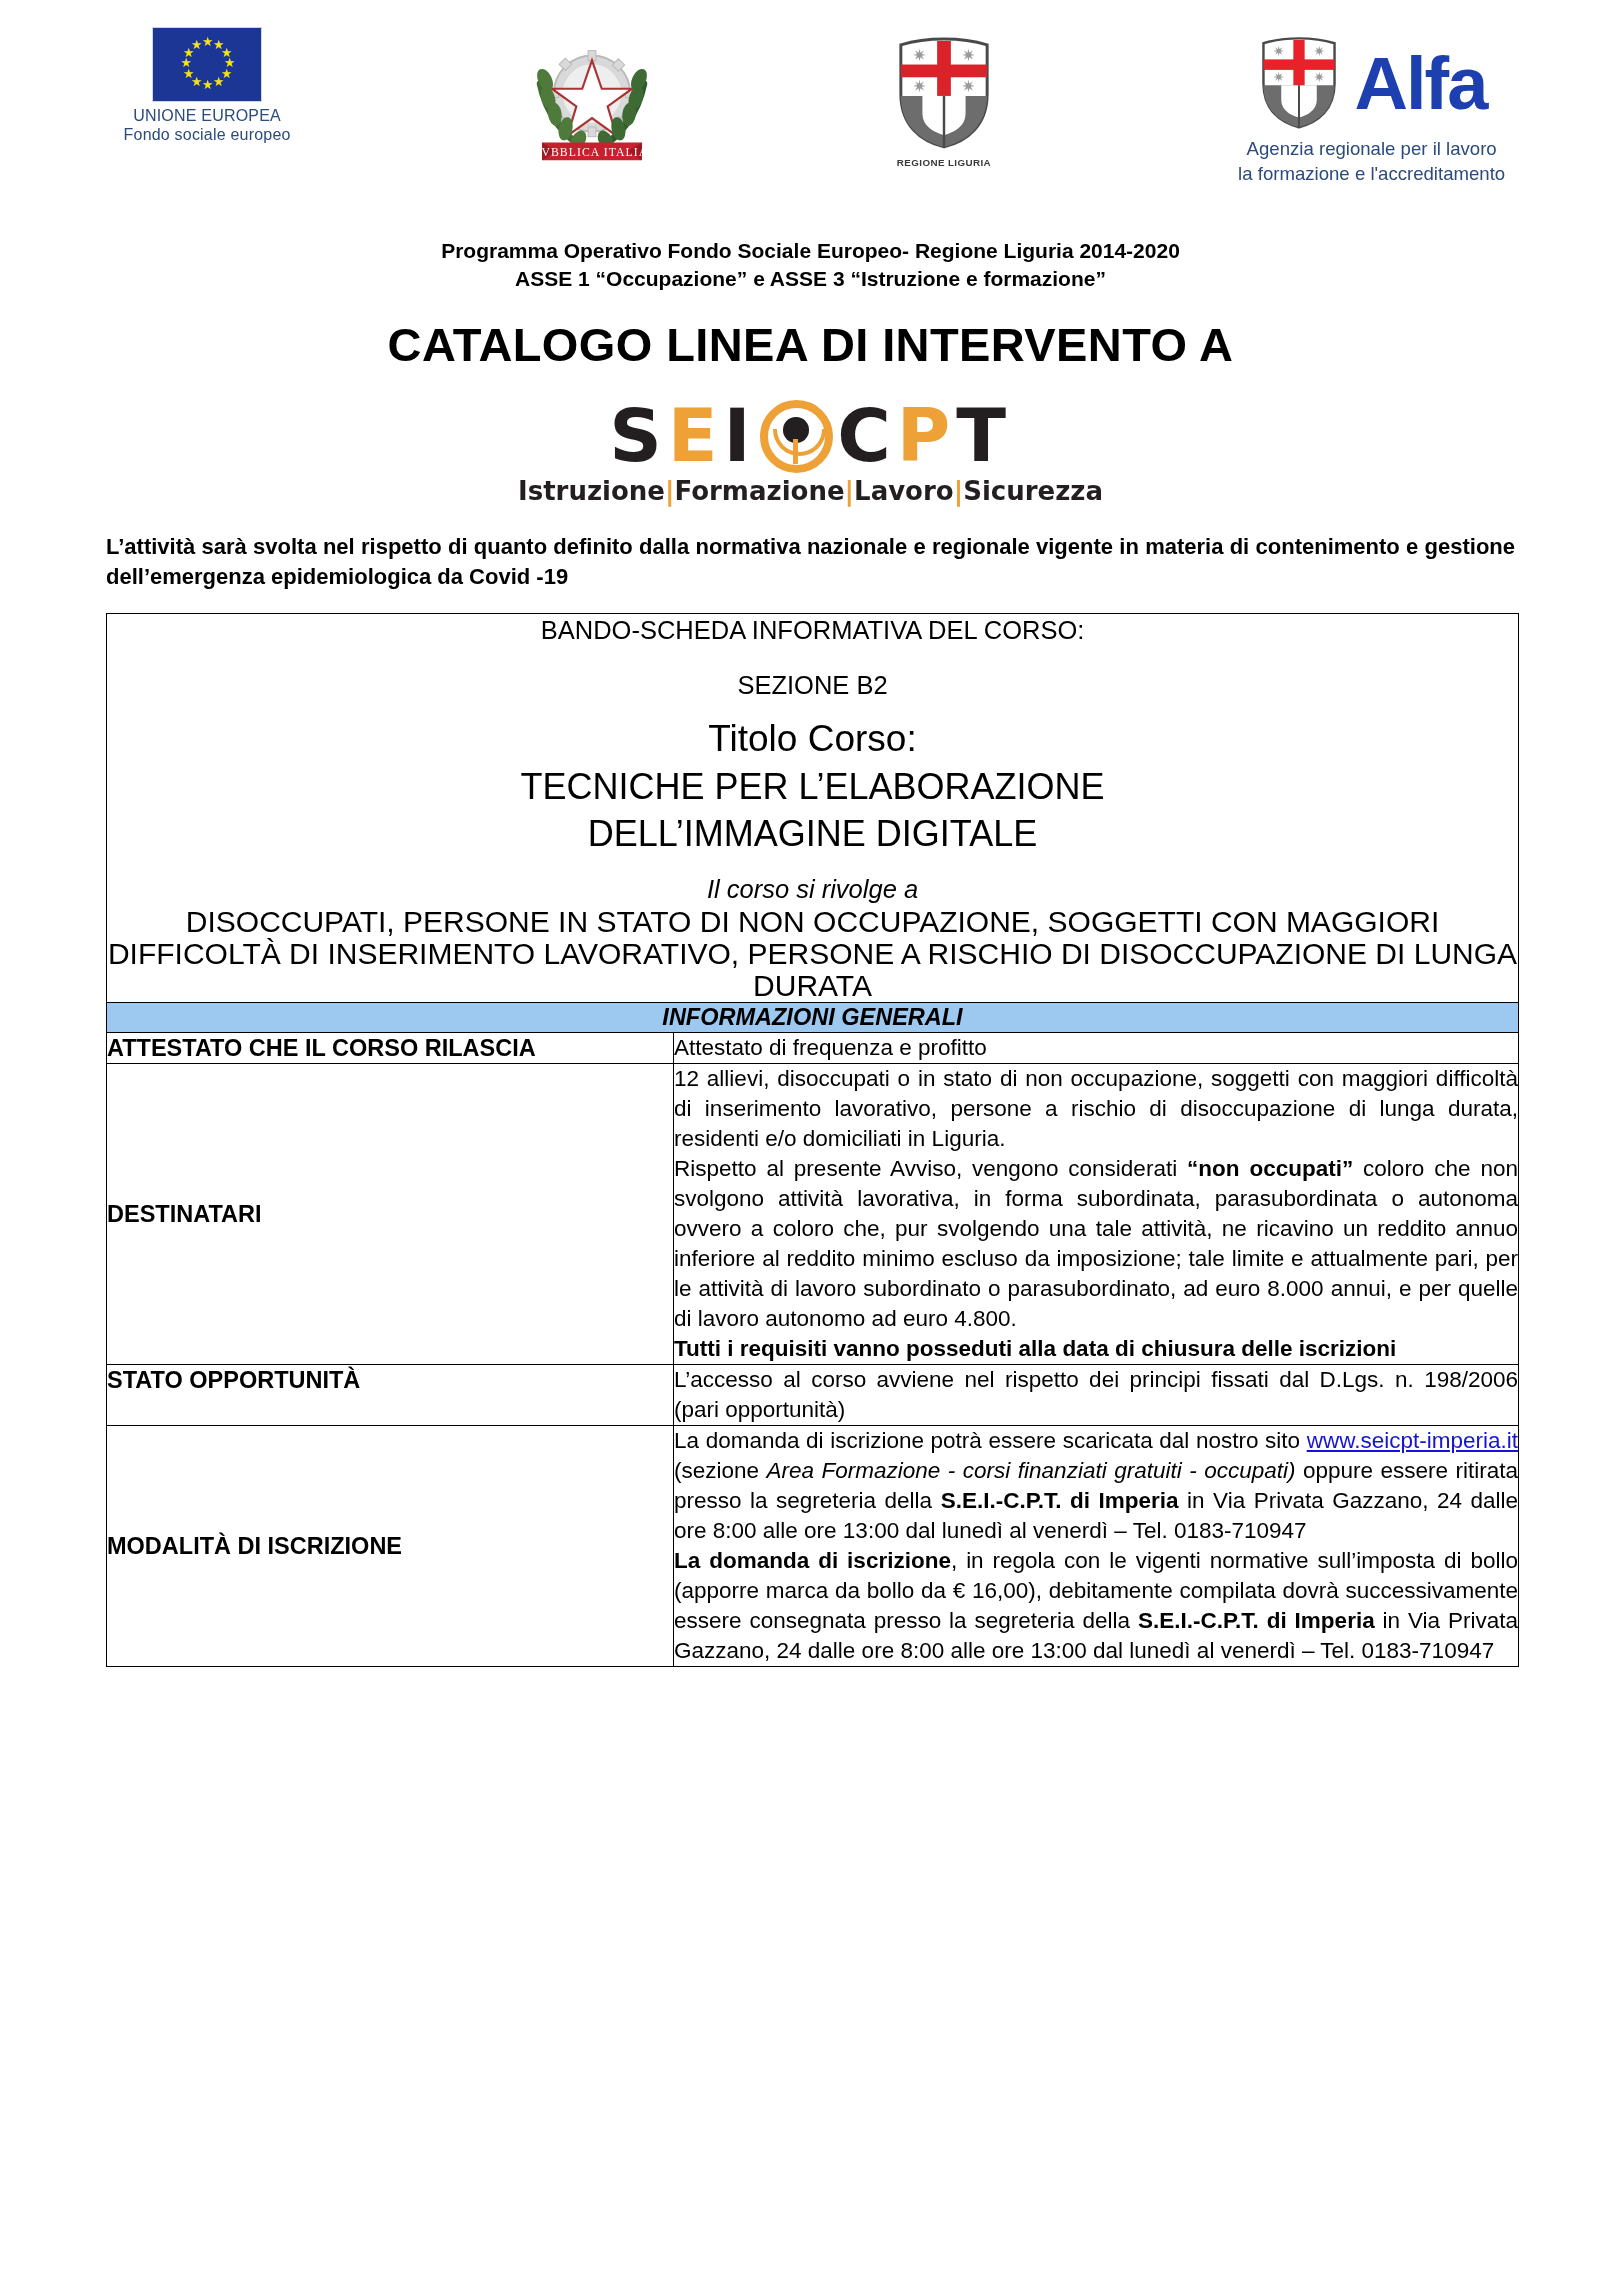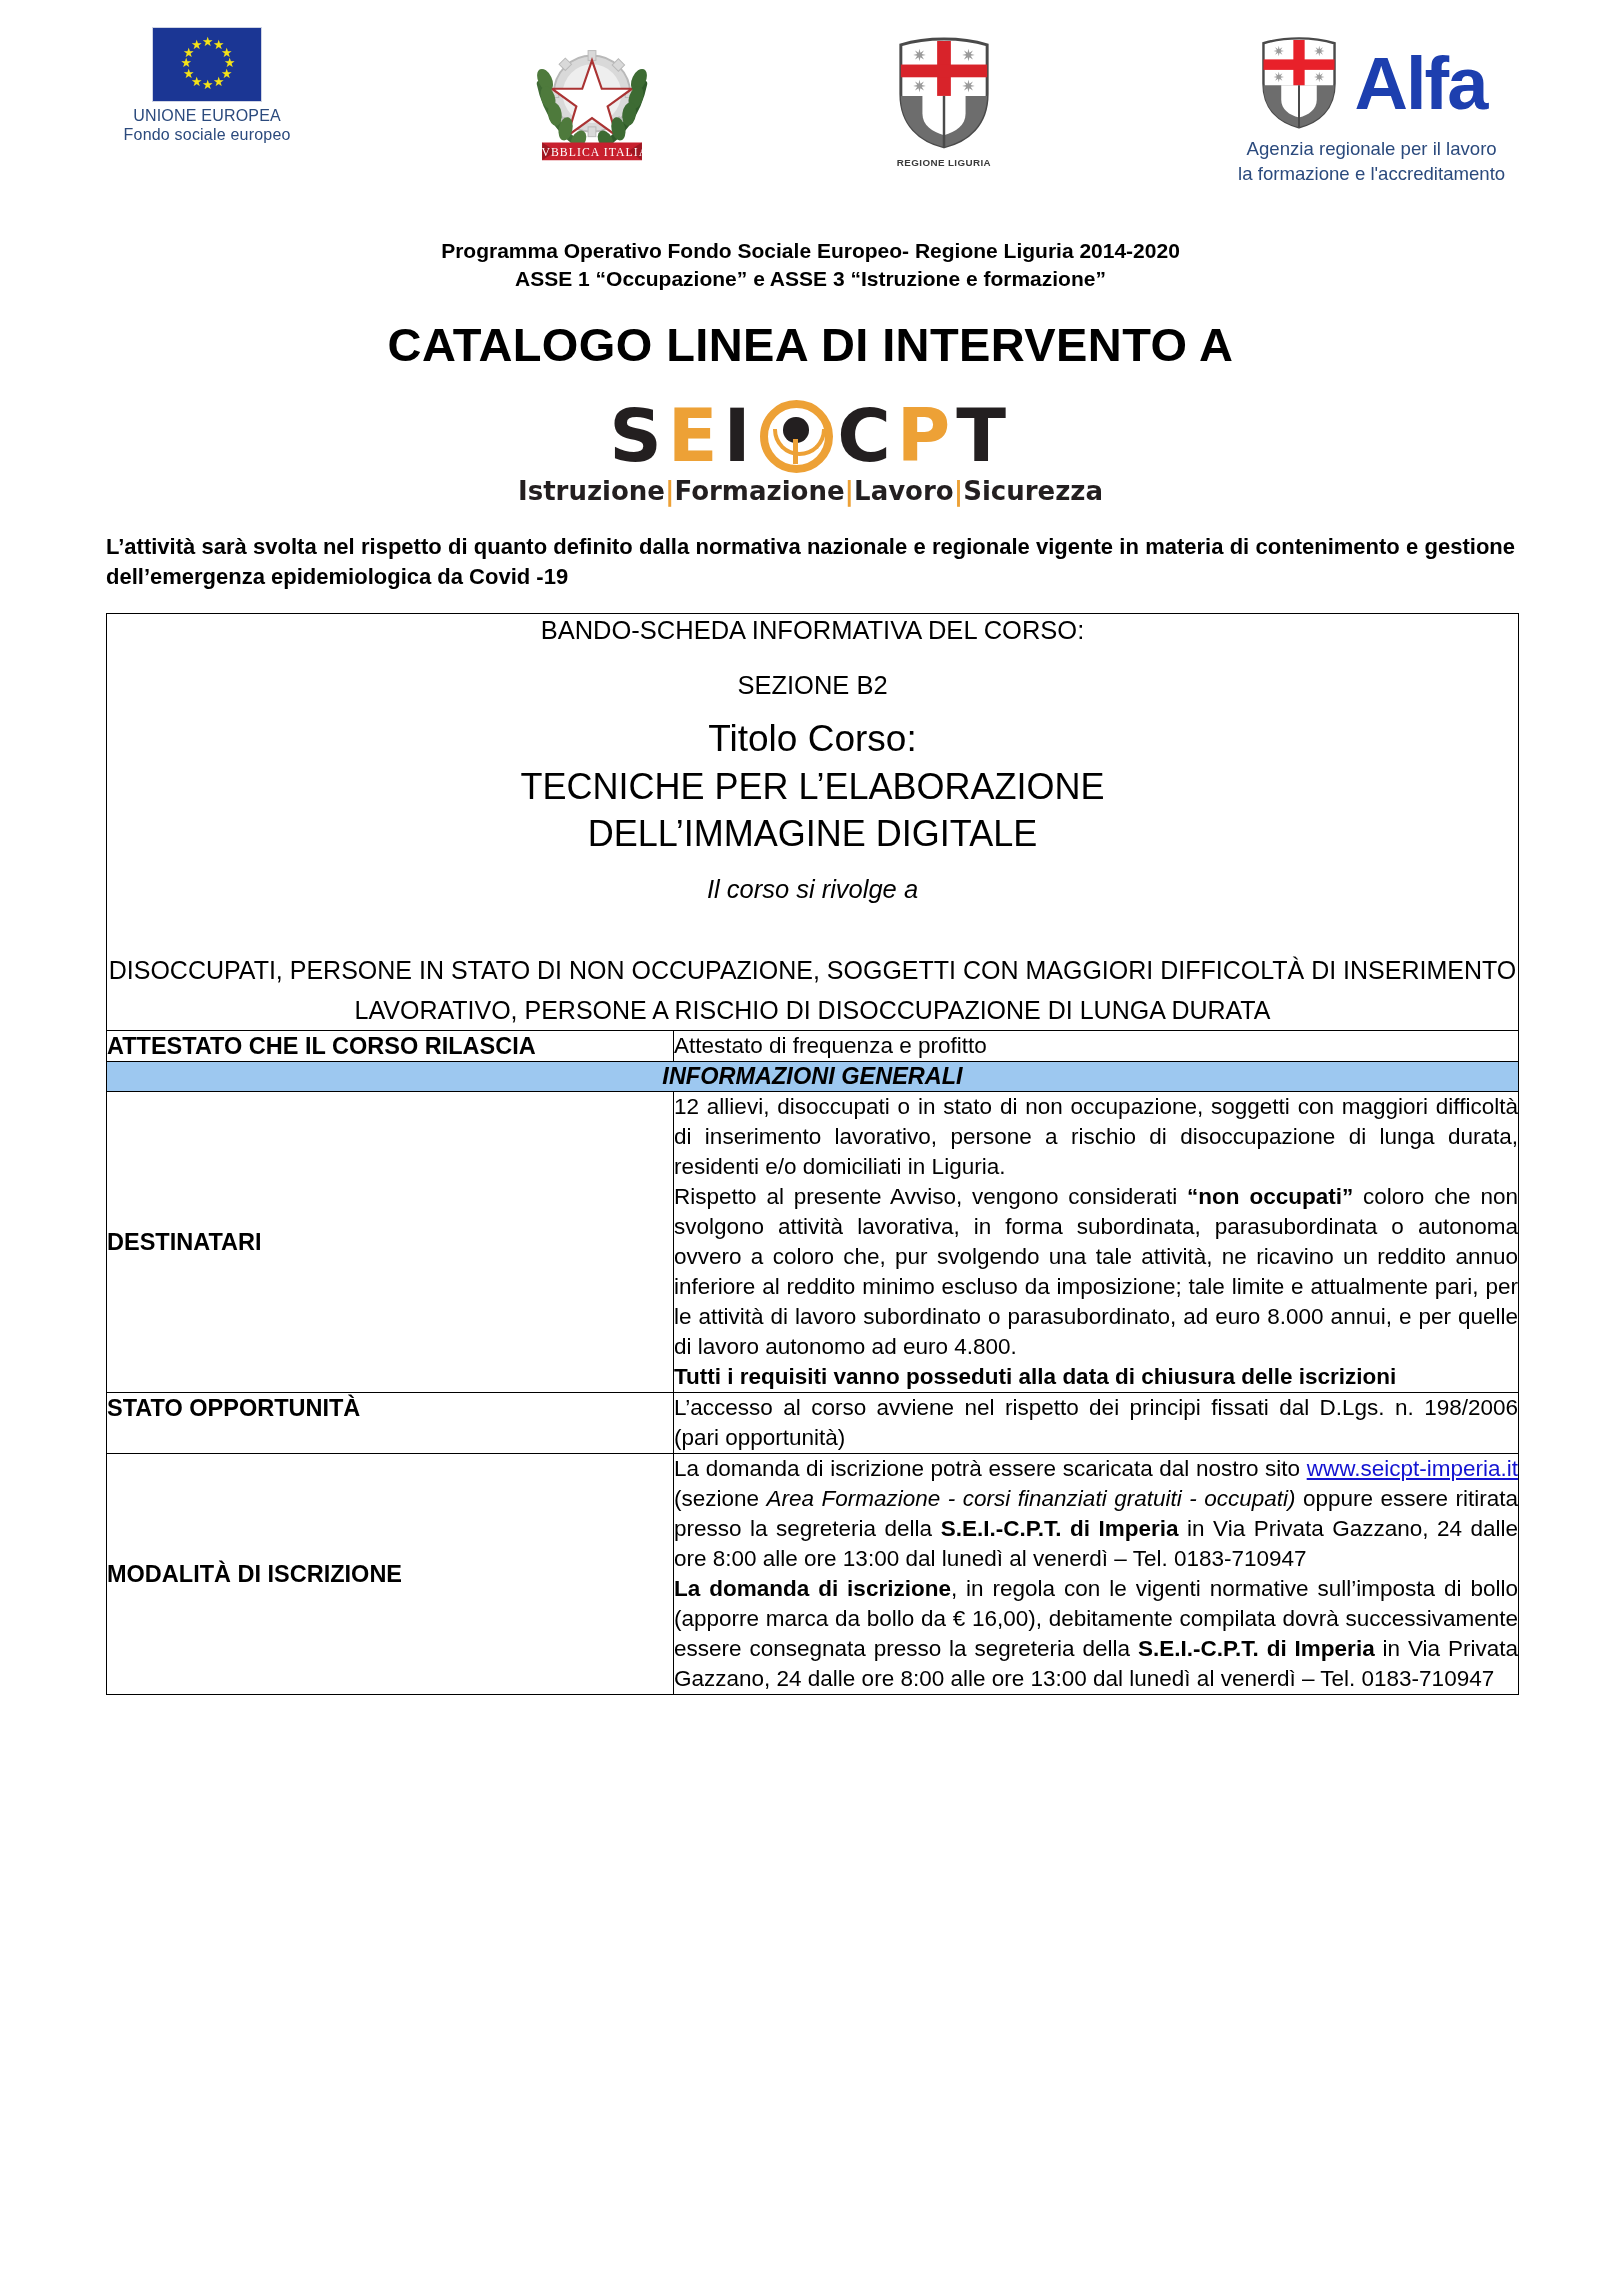--- a/index.html
+++ b/index.html
@@ -191,23 +191,22 @@
     font-size: 36px;
     line-height: 47px;
   }
   .rivolge {
     font-style: italic;
     font-size: 25.5px;
     line-height: 33px;
     margin-top: 15.7px;
   }
   .rivolge-target {
-    font-size: 25px;
-    line-height: 40px;
-    margin-top: 44px;
+    font-size: 30px;
+    line-height: 32px;
   }
 
   .band {
     background: #9dc8f0;
     text-align: center;
     font-weight: bold;
     font-style: italic;
     font-size: 23.5px;
     line-height: 29px;
     padding: 5.9px 0 6.9px 0;
@@ -397,28 +396,28 @@
           <div class="intro-line">SEZIONE B2</div>
           <div class="titolo-label">Titolo Corso:</div>
           <div class="titolo-text">TECNICHE PER L’ELABORAZIONE</div>
           <div class="titolo-text">DELL’IMMAGINE DIGITALE</div>
           <div class="rivolge">Il corso si rivolge a</div>
           <div class="rivolge-target">DISOCCUPATI, PERSONE IN STATO DI NON OCCUPAZIONE, SOGGETTI CON MAGGIORI DIFFICOLTÀ DI INSERIMENTO LAVORATIVO, PERSONE A RISCHIO DI DISOCCUPAZIONE DI LUNGA DURATA</div>
         </td>
       </tr>
 
       <tr>
+        <td colspan="2" class="band">INFORMAZIONI GENERALI</td>
+      </tr>
+
+      <tr>
         <td class="lbl">ATTESTATO CHE IL CORSO RILASCIA</td>
         <td class="val">
           <p>Attestato di frequenza e profitto</p>
         </td>
-      </tr>
-
-      <tr>
-        <td colspan="2" class="band">INFORMAZIONI GENERALI</td>
       </tr>
 
       <tr>
         <td class="lbl" style="vertical-align:middle">DESTINATARI</td>
         <td class="val">
           <p>12 allievi, disoccupati o in stato di non occupazione, soggetti con maggiori difficoltà di inserimento lavorativo, persone a rischio di disoccupazione di lunga durata, residenti e/o domiciliati in Liguria.</p>
           <p><span>Rispetto al presente Avviso, vengono considerati </span><b>“non occupati”</b><span> coloro che non svolgono attività lavorativa, in forma subordinata, parasubordinata o autonoma ovvero a coloro che, pur svolgendo una tale attività, ne ricavino un reddito annuo inferiore al reddito minimo escluso da imposizione; tale limite e attualmente pari, per le attività di lavoro subordinato o parasubordinato, ad euro 8.000 annui, e per quelle di lavoro autonomo ad euro 4.800.</span></p>
           <p><b>Tutti i requisiti vanno posseduti alla data di chiusura delle iscrizioni</b></p>
         </td>
       </tr>

